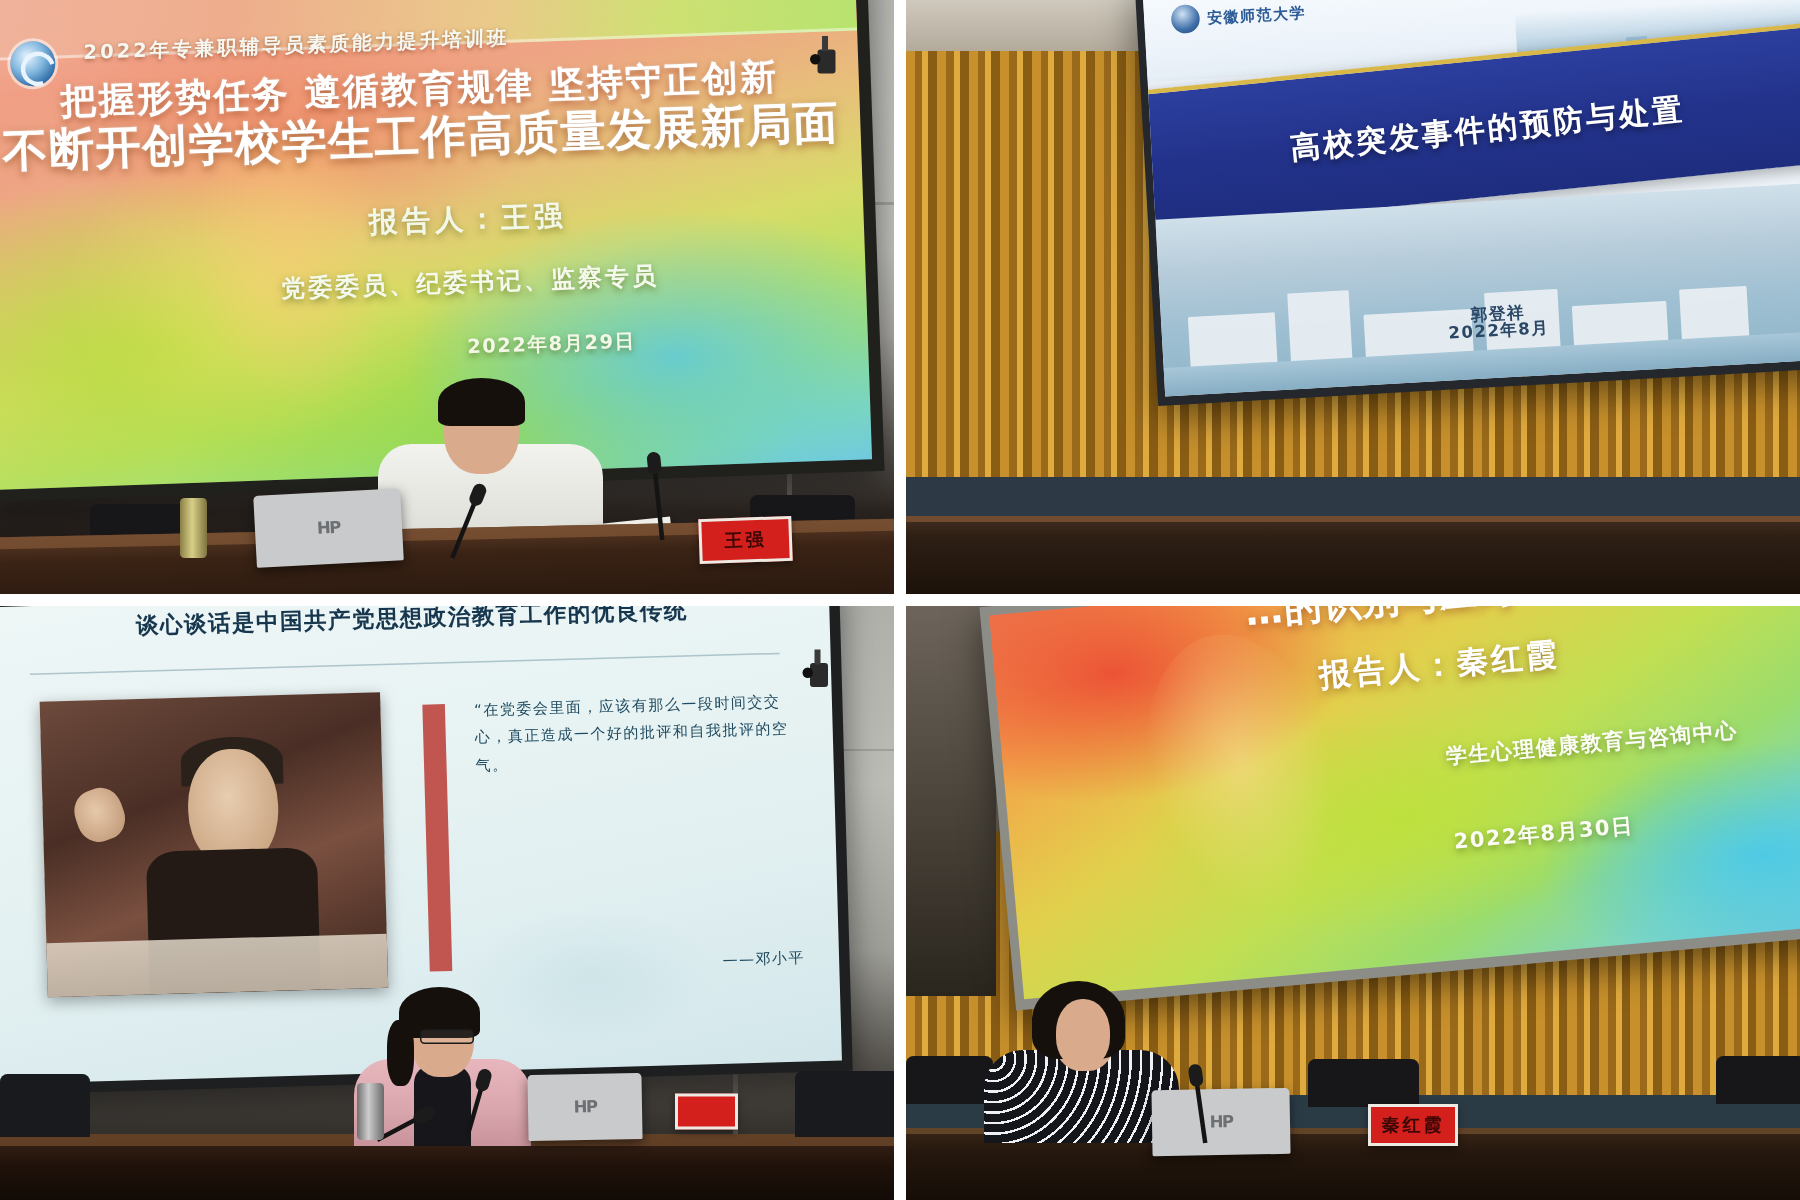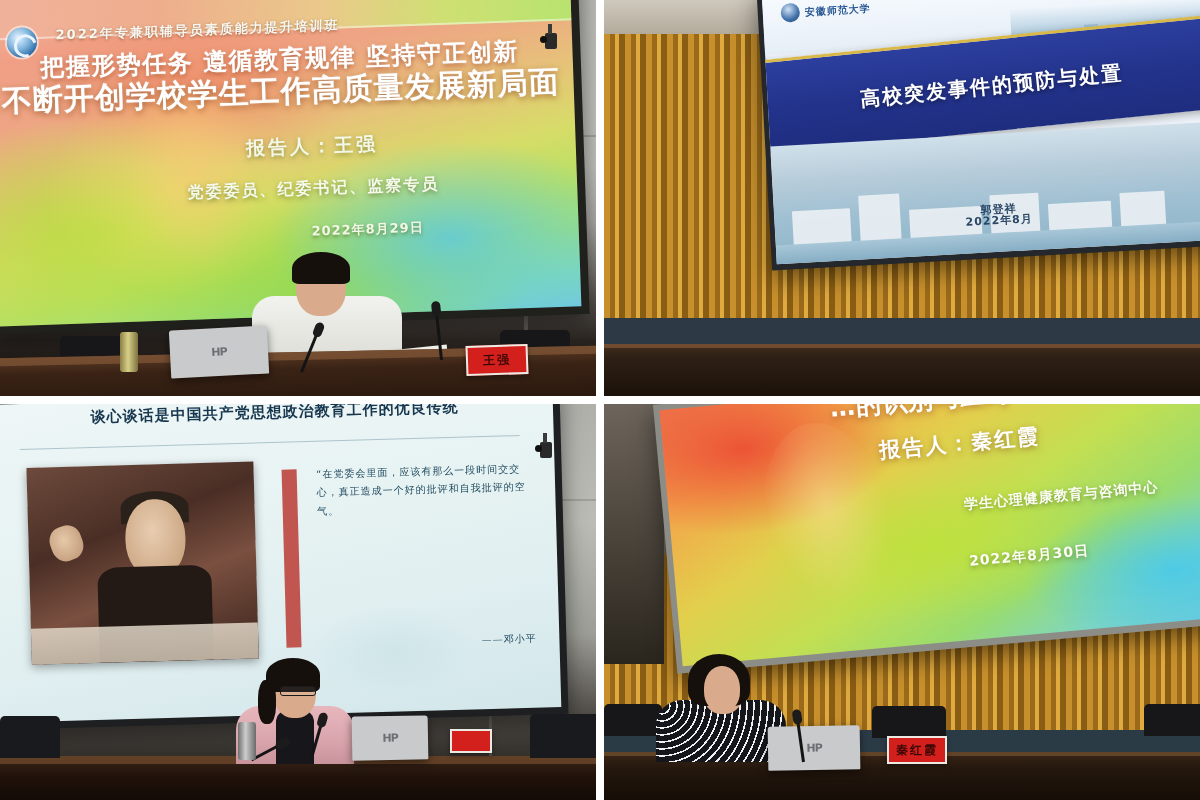--- a/index.html
+++ b/index.html
@@ -380,19 +380,19 @@
              background:repeating-radial-gradient(circle at 6px 6px,#eef0f2 0 1.6px,#14161c 1.6px 7px);"></div>
         <div class="head-s" style="left:98px;top:258px;width:42px;height:52px;"></div>
         <div class="hair-s" style="left:84px;top:250px;width:62px;height:52px;border-radius:50% 50% 28% 28%;"></div>
         <div class="head-s" style="left:100px;top:262px;width:36px;height:46px;z-index:2;"></div>
       </div>
 
       <div class="laptop" style="left:164px;top:322px;width:92px;height:44px;transform:rotate(-1deg);"></div>
       <div class="mic" style="left:198px;top:316px;height:42px;transform:rotate(-8deg);">
           <div class="head"></div>
         </div>
-      <div class="plate" style="left:283px;top:332px;width:56px;height:24px;">
+      <div class="plate" style="left:308px;top:332px;width:56px;height:24px;">
         <span>秦红霞</span>
       </div>
     </div>
   </div>
 
 </div>
 
 </body></html>

